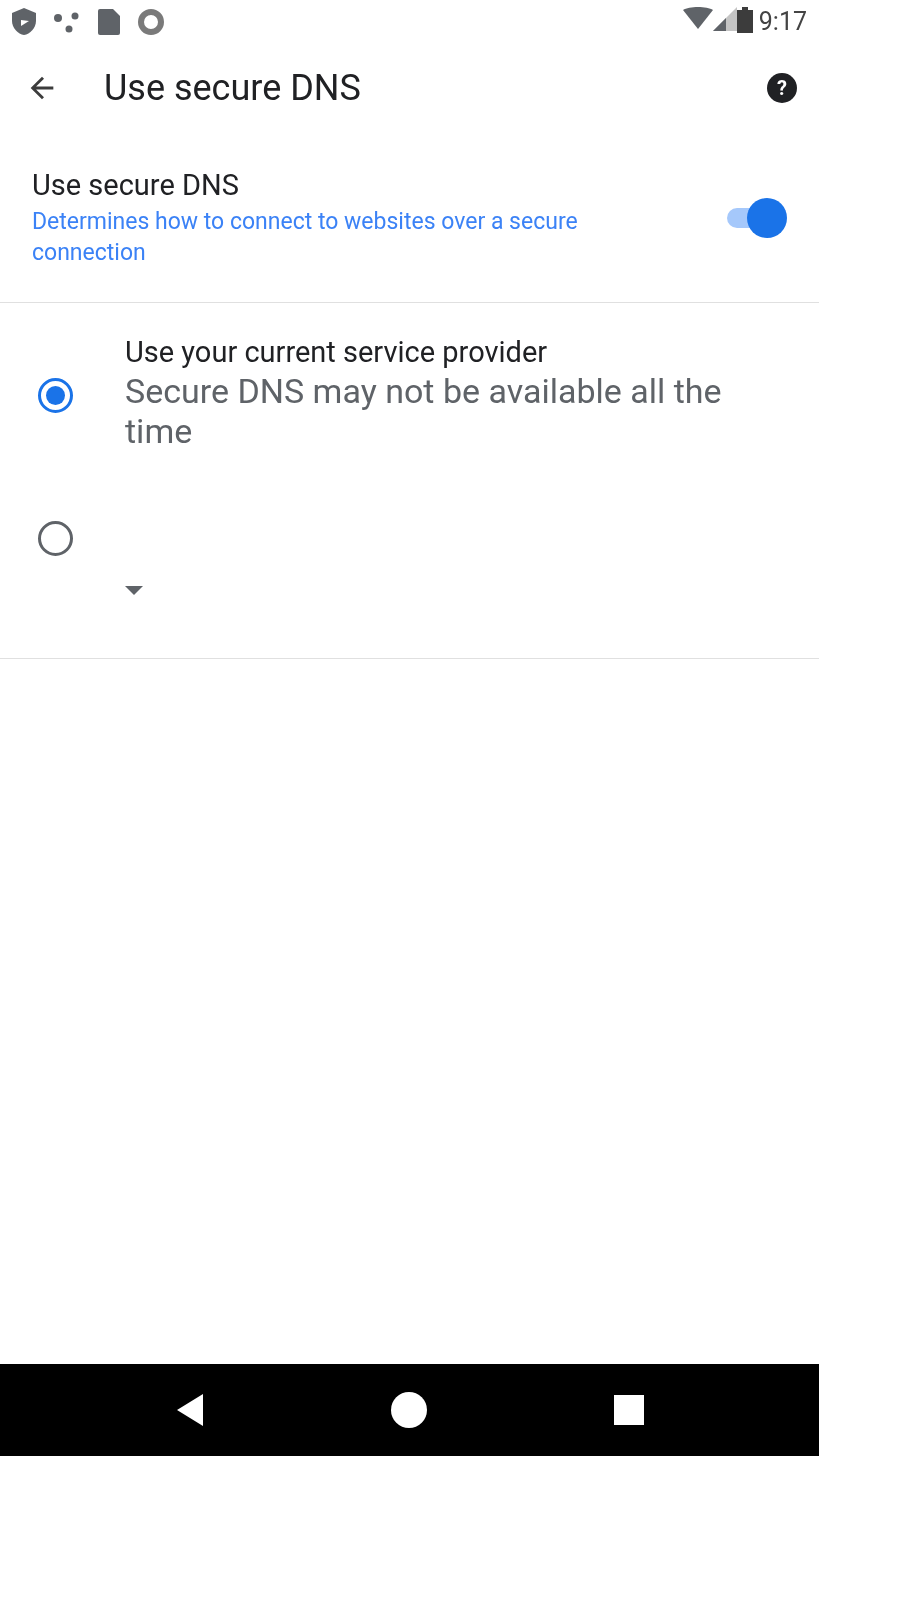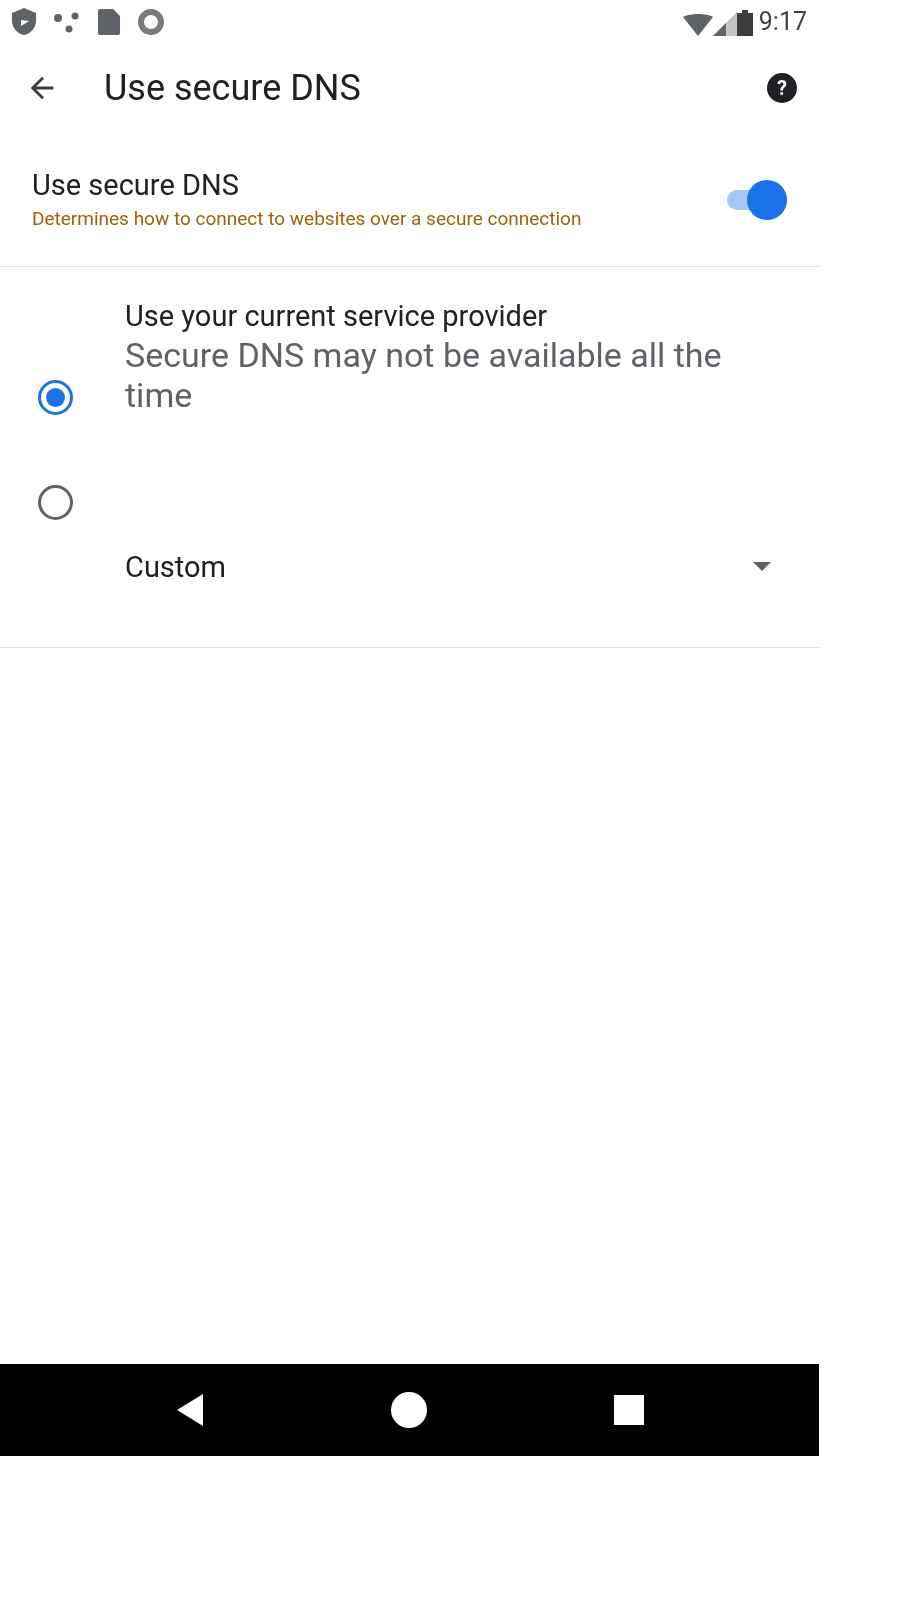--- a/index.html
+++ b/index.html
@@ -24,21 +24,21 @@
       padding: 0 12px;
       color: #555;
     }
     .status-left {
       display: flex;
       align-items: center;
       gap: 18px;
     }
     .status-right {
       display: flex;
-      align-items: flex-end;
+      align-items: flex-start;
       gap: 0;
     }
     .status-time {
       font-size: 25px;
       color: #444;
       margin-left: 6px;
     }
     .app-bar {
       height: 90px;
       display: flex;
@@ -82,22 +82,22 @@
     .section-text {
       flex: 1;
       padding-right: 40px;
     }
     .section-title {
       font-size: 29px;
       color: #202124;
       margin-bottom: 4px;
     }
     .section-desc {
-      font-size: 19px;
-      color: #a16207;
+      font-size: 23px;
+      color: #3b82f6;
       line-height: 1.35;
     }
     .toggle {
       width: 60px;
       height: 40px;
       position: relative;
       cursor: pointer;
     }
     .toggle-track {
       position: absolute;
@@ -116,21 +116,21 @@
       height: 40px;
       border-radius: 50%;
       background: #1a73e8;
     }
     .options-section {
       border-bottom: 1px solid #e0e0e0;
       padding: 18px 0 55px 0;
     }
     .radio-row {
       display: flex;
-      align-items: flex-end;
+      align-items: center;
       padding: 14px 32px 14px 38px;
       cursor: pointer;
     }
     .radio {
       width: 35px;
       height: 35px;
       border: 3px solid #5f6368;
       border-radius: 50%;
       flex-shrink: 0;
       margin-right: 52px;
@@ -320,21 +320,20 @@
       <div class="radio-title">Use your current service provider</div>
       <div class="radio-desc">Secure DNS may not be available all the time</div>
     </div>
   </div>
 
   <div class="radio-row second">
     <div class="radio"></div>
   </div>
 
   <div class="dropdown-row">
-    <div class="dropdown-label">Custom</div>
     <div class="dropdown-arrow"></div>
   </div>
 </div>
 
 <div class="nav-bar">
   <div class="nav-item">
     <div class="nav-back"></div>
   </div>
   <div class="nav-item">
     <div class="nav-home"></div>

